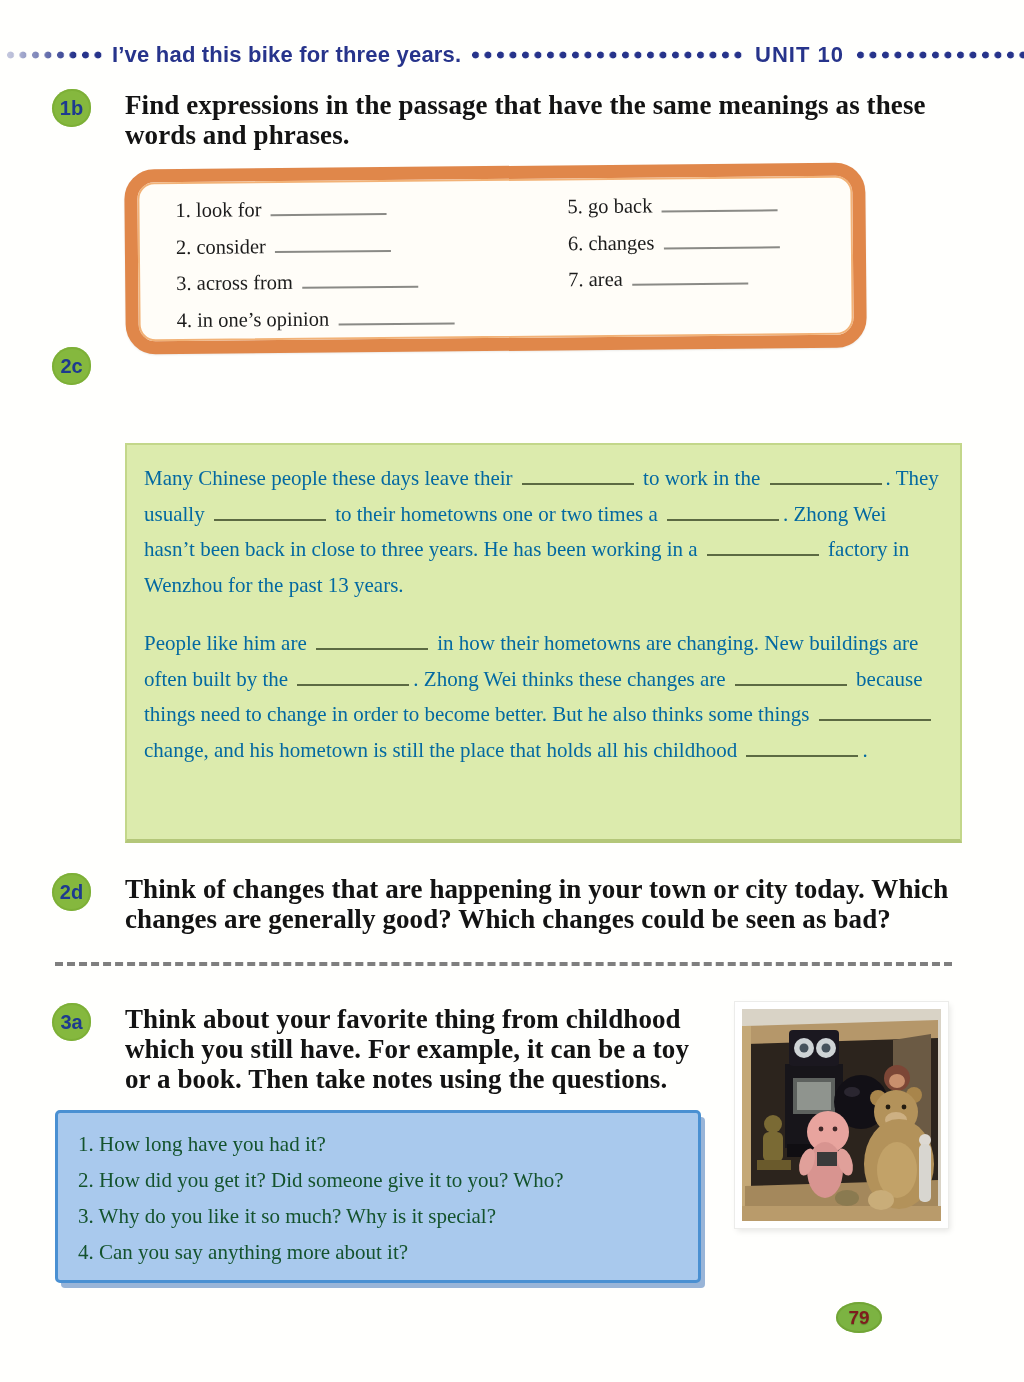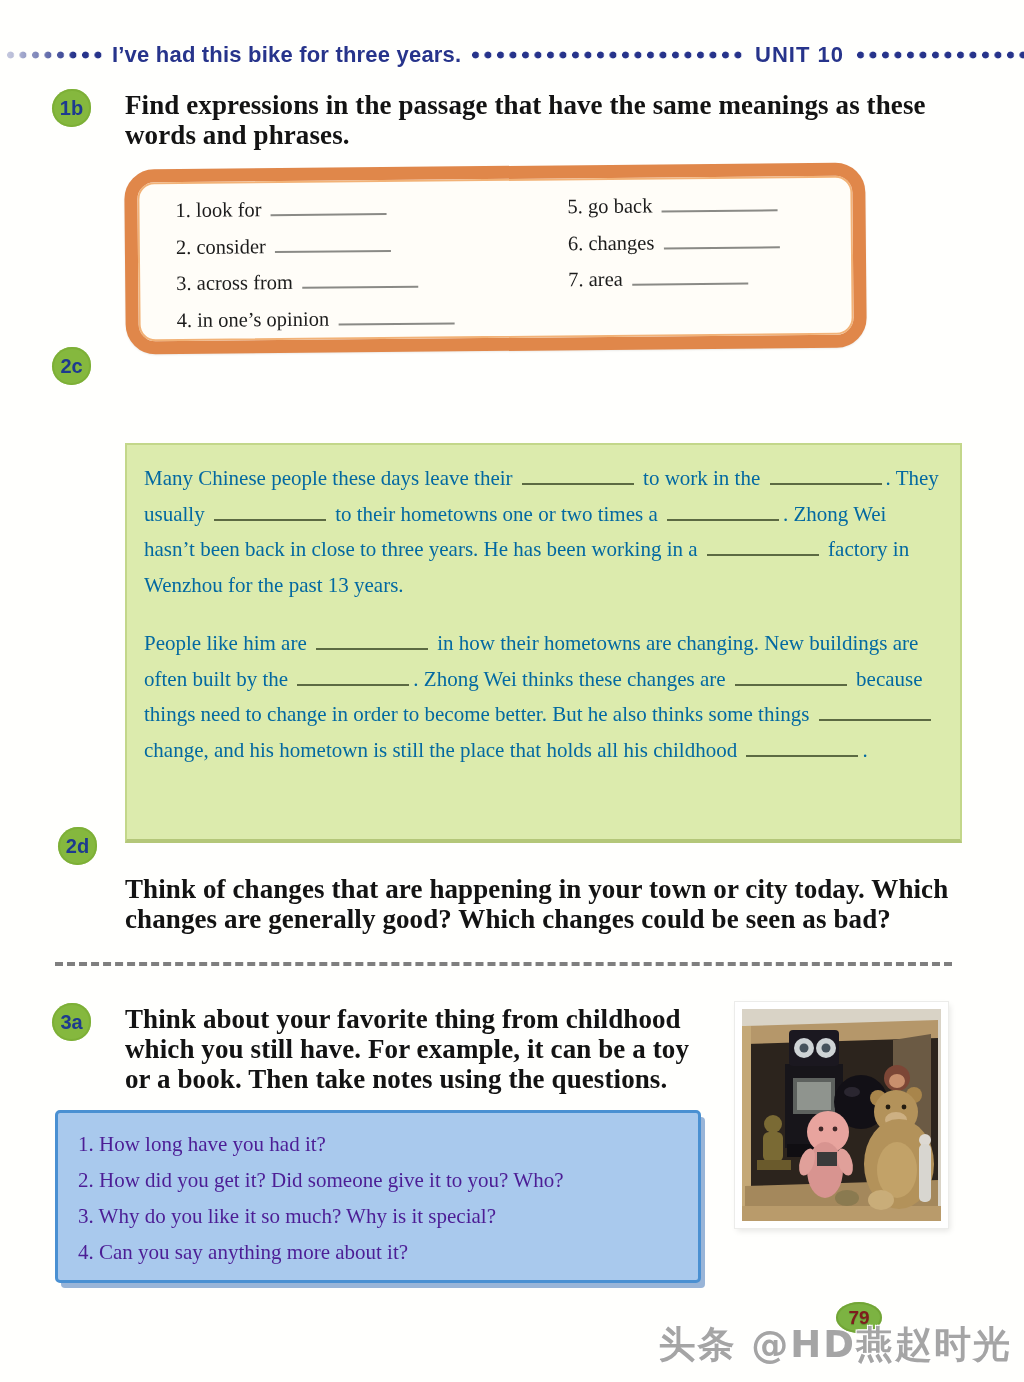--- a/index.html
+++ b/index.html
@@ -64,21 +64,21 @@
   .divider{position:absolute;left:55px;top:962px;width:897px;height:0;
     border-top:4px dashed #7f7f7f;}
   
   .questions-box{
     position:absolute;left:55px;top:1110px;width:646px;height:173px;box-sizing:border-box;
     background:#a9c9ed;border:3px solid #4a90d2;border-radius:5px;
     box-shadow:5px 6px 0 -1px rgba(70,120,185,.55);
     padding:13px 0 0 20px;
   }
   .questions-box ul{list-style:none;margin:0;padding:0;}
-  .questions-box li{font-size:21px;line-height:36px;color:#4c1d95;white-space:nowrap;}
+  .questions-box li{font-size:21px;line-height:36px;color:#14532d;white-space:nowrap;}
   
   .photo{
     position:absolute;left:735px;top:1002px;width:213px;height:226px;background:#fff;
     box-shadow:0 0 0 1px #ececea,2px 3px 6px rgba(0,0,0,.10);padding:0;
   }
   .photo svg{display:block;width:100%;height:100%;}
   
   .page-badge{
     position:absolute;left:836px;top:1302px;width:46px;height:31px;background:#7cb342;
     border-radius:50%;display:flex;align-items:center;justify-content:center;
@@ -113,21 +113,21 @@
     <ul class="expr-col left"><li><span>1. look for </span><span class="blank expr-blank"></span></li><li><span>2. consider </span><span class="blank expr-blank"></span></li><li><span>3. across from </span><span class="blank expr-blank"></span></li><li><span>4. in one’s opinion </span><span class="blank expr-blank"></span></li></ul><ul class="expr-col right"><li><span>5. go back </span><span class="blank expr-blank"></span></li><li><span>6. changes </span><span class="blank expr-blank"></span></li><li><span>7. area </span><span class="blank expr-blank"></span></li></ul>
   </div>
 
   <div class="badge" style="top:347px;">2c</div>
 
   <div class="summary-box">
       <p>Many Chinese people these days leave their <span class="blank sum-blank"></span> to work in the <span class="blank sum-blank"></span>. They usually <span class="blank sum-blank"></span> to their hometowns one or two times a <span class="blank sum-blank"></span>. Zhong Wei hasn’t been back in close to three years. He has been working in a <span class="blank sum-blank"></span> factory in Wenzhou for the past 13 years.</p>
       <p>People like him are <span class="blank sum-blank"></span> in how their hometowns are changing. New buildings are often built by the <span class="blank sum-blank"></span>. Zhong Wei thinks these changes are <span class="blank sum-blank"></span> because things need to change in order to become better. But he also thinks some things <span class="blank sum-blank"></span> change, and his hometown is still the place that holds all his childhood <span class="blank sum-blank"></span>.</p>
     </div>
 
-  <div class="badge" style="top:827px;margin-left:6px;">2d</div>
+  <div class="badge" style="top:873px;">2d</div>
   <div class="instr" style="top:874px;width:838px;">Think of changes that are happening in your town or city today. Which changes are generally good? Which changes could be seen as bad?</div>
 
   <div class="divider"></div>
 
   <div class="badge" style="top:1003px;">3a</div>
   <div class="instr" style="top:1004px;width:578px;">Think about your favorite thing from childhood which you still have. For example, it can be a toy or a book. Then take notes using the questions.</div>
 
   <div class="photo">
     <svg viewBox="0 0 213 226">
       <rect x="0" y="0" width="213" height="226" fill="#ffffff"></rect>
@@ -189,15 +189,14 @@
   <div class="questions-box">
     <ul>
         <li>1.  How long have you had it?</li>
         <li>2.  How did you get it? Did someone give it to you? Who?</li>
         <li>3.  Why do you like it so much? Why is it special?</li>
         <li>4.  Can you say anything more about it?</li>
       </ul>
   </div>
 
   <div class="page-badge">79</div>
-  <div class="watermark">头条 @HD燕赵时光</div>
 
 </div>
 
 </body></html>

